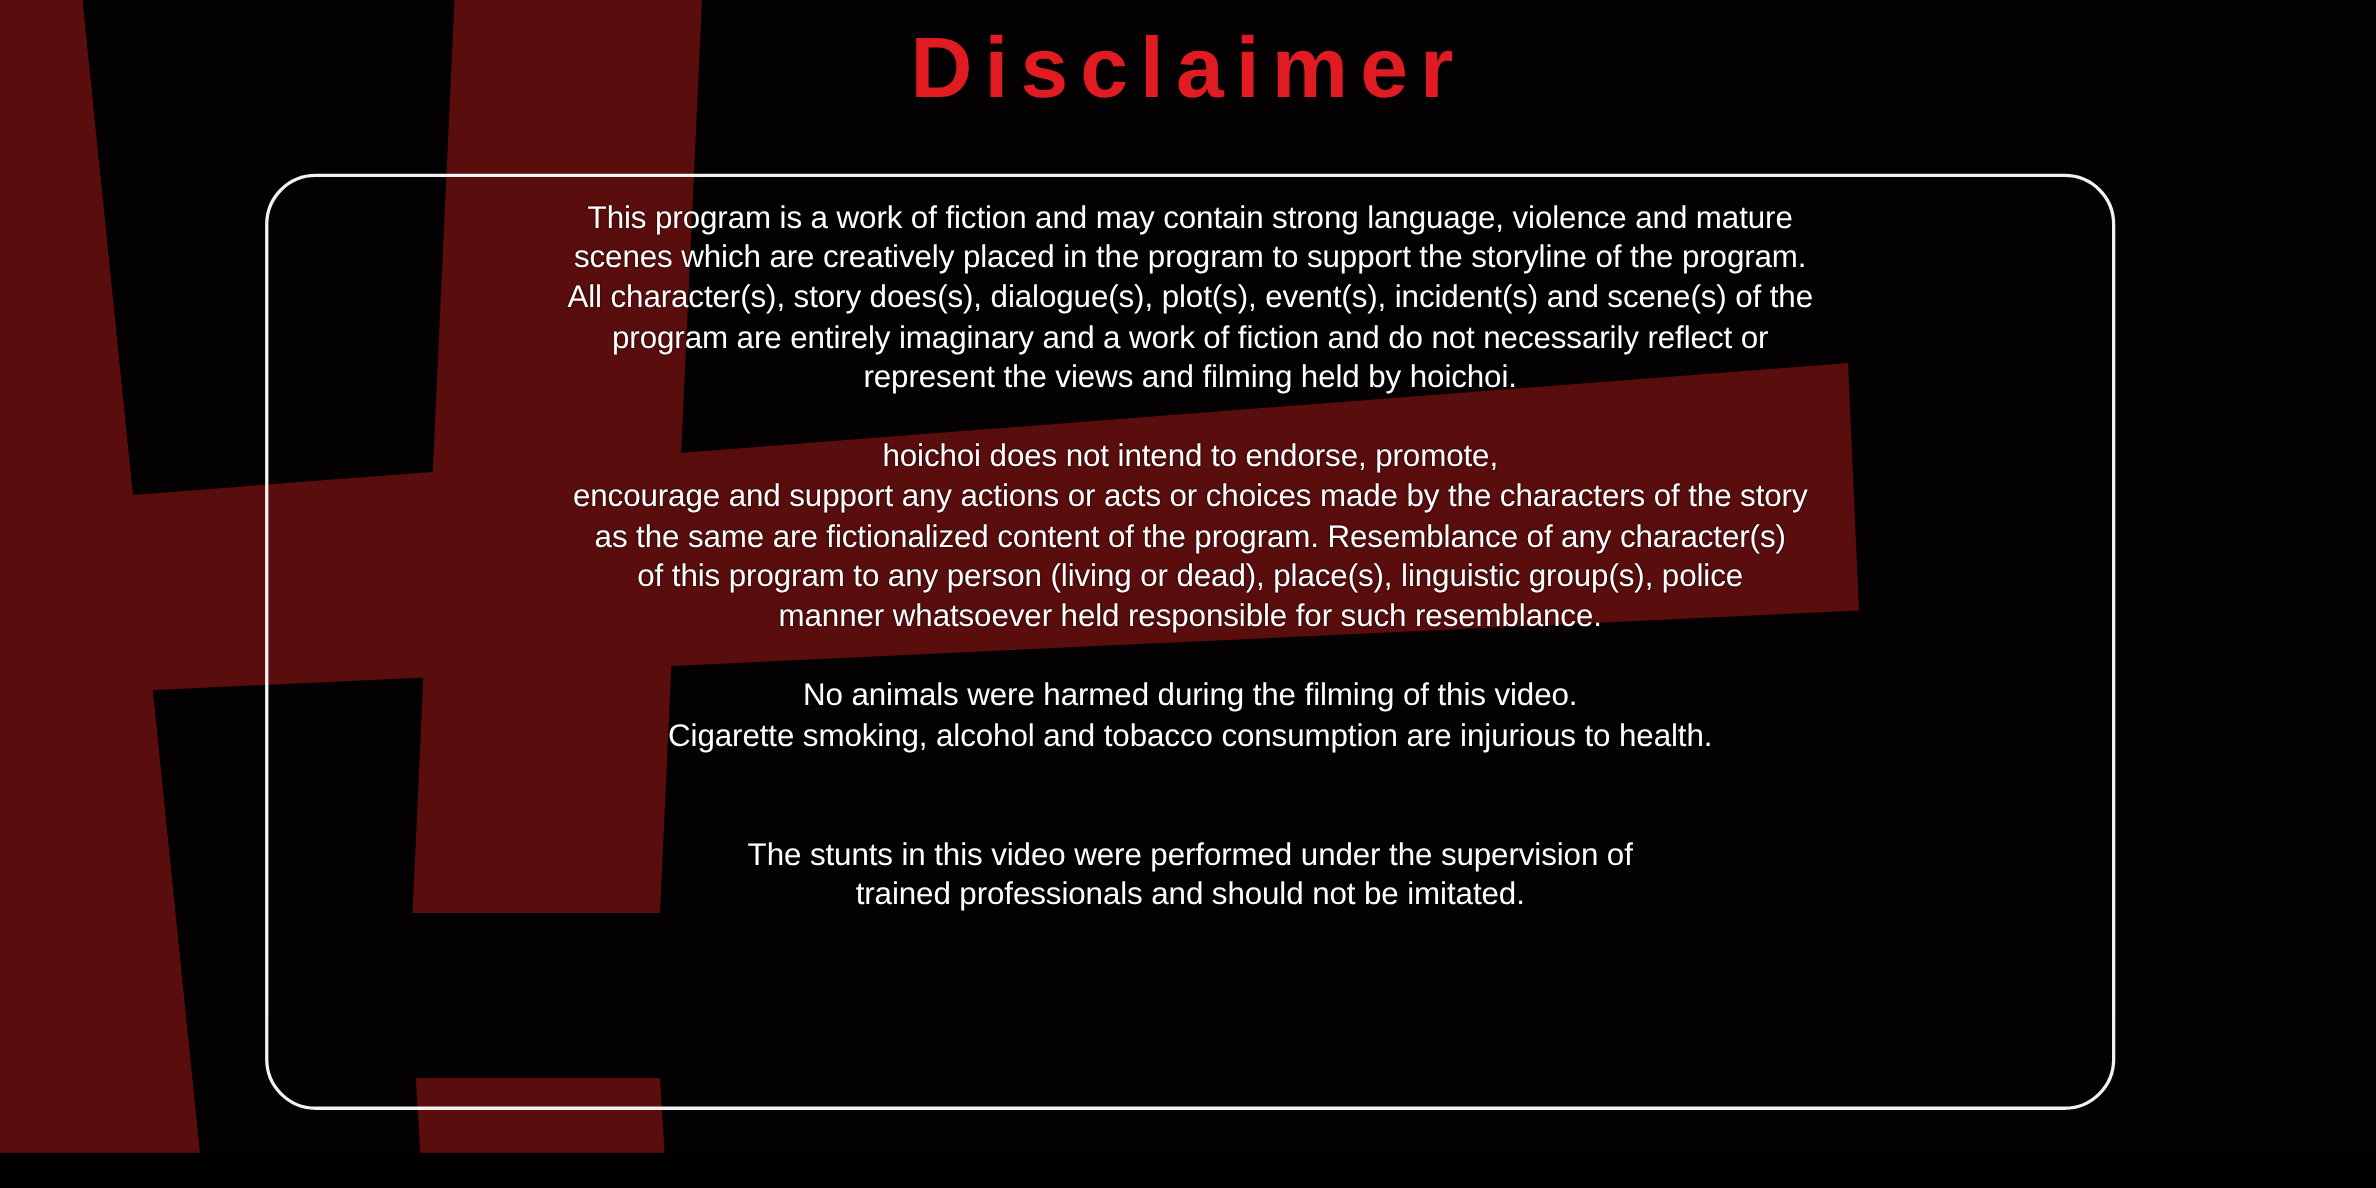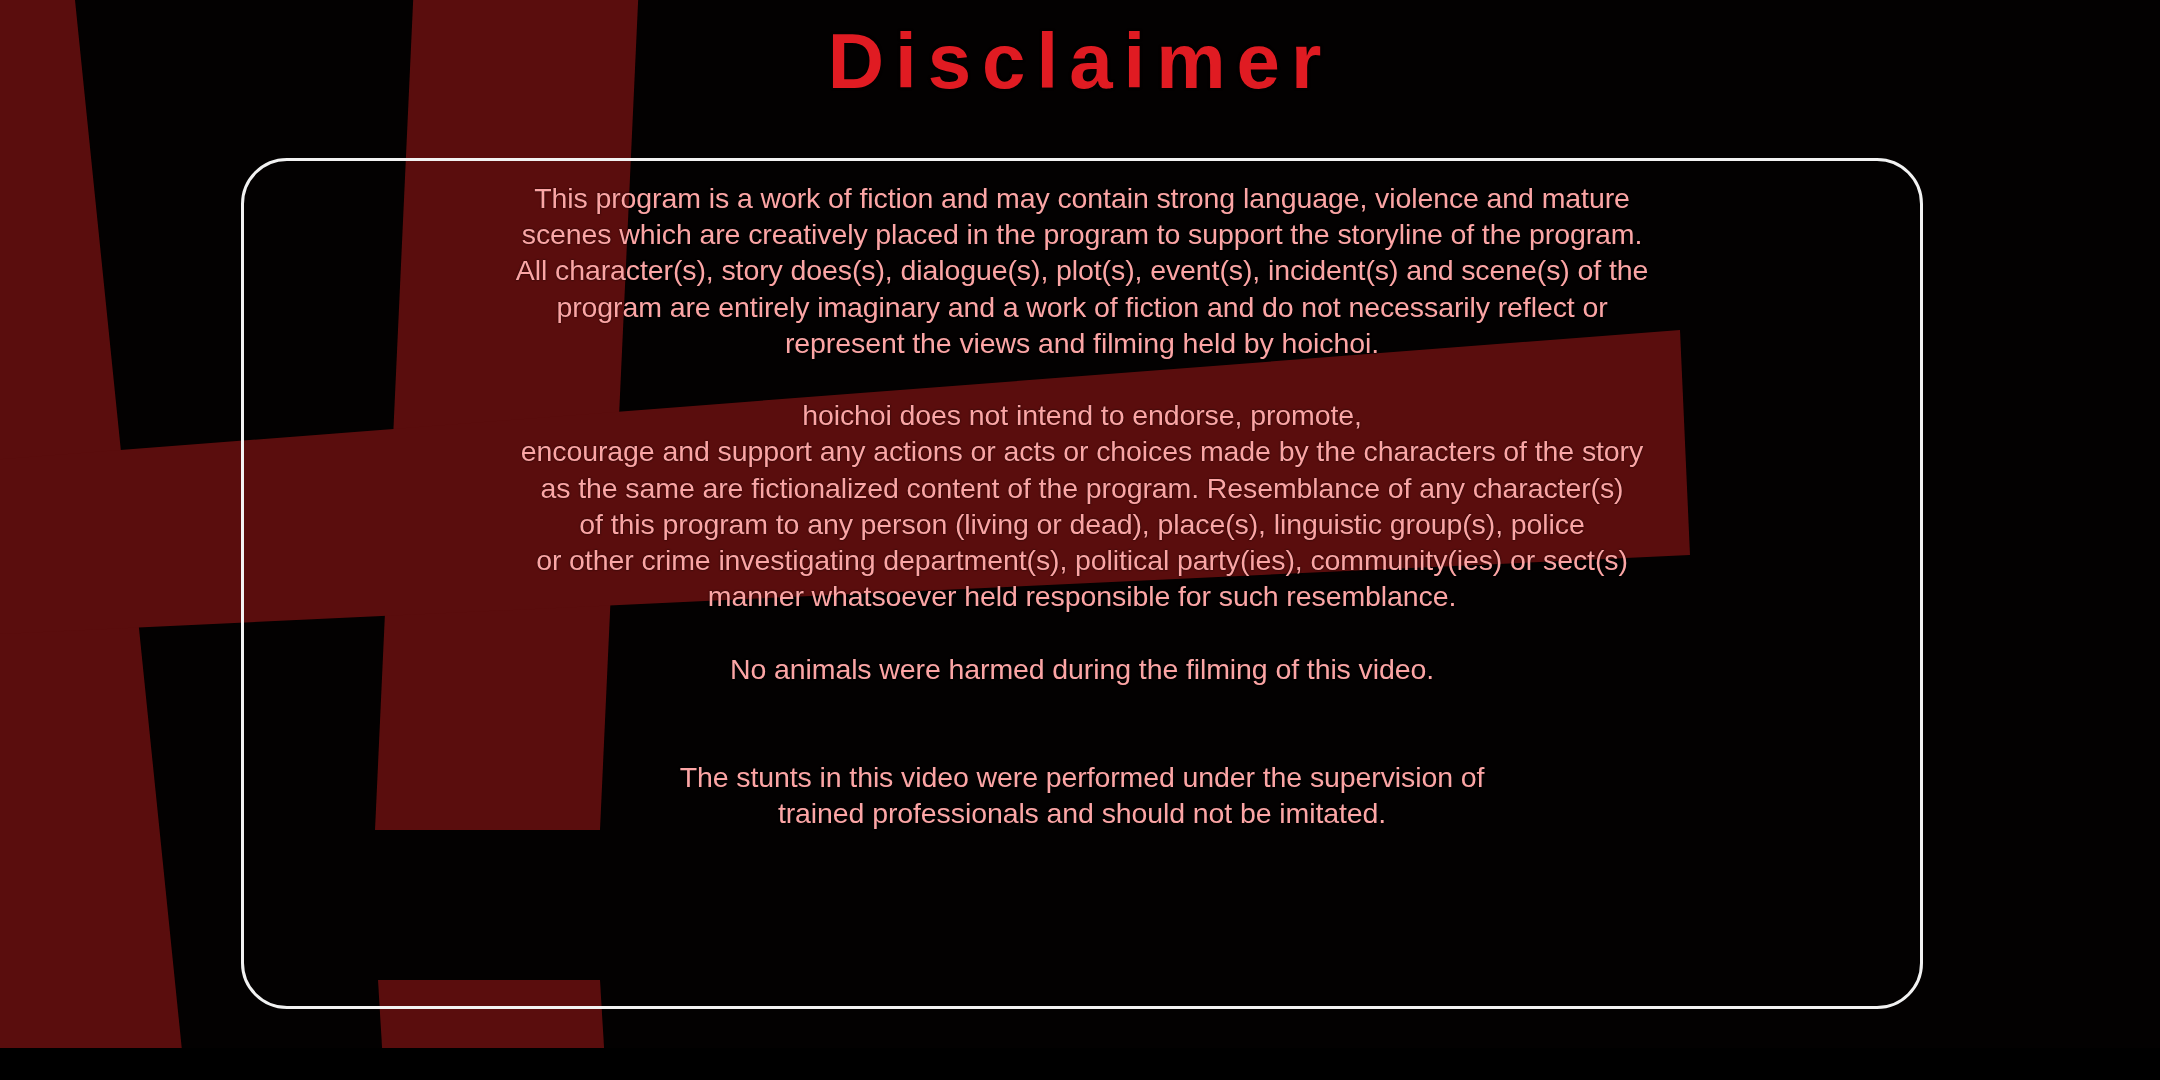--- a/index.html
+++ b/index.html
@@ -58,21 +58,21 @@
 
   
   #body-text {
     position:absolute;
     left:241px;
     top:180px;
     width:1682px;
     height:820px;
     z-index:6;
     text-align:center;
-    color:#fca5a5;
+    color:#ffffff;
     font-size:28.5px;
     line-height:36.2px;
     font-weight:400;
     letter-spacing:-0.1px;
     text-shadow:0 0 2px rgba(0,0,0,.9);
     display:flex;
     flex-direction:column;
     justify-content:flex-start;
     padding-top:0px;
   }
@@ -110,26 +110,26 @@
         <span class="line">All character(s), story does(s), dialogue(s), plot(s), event(s), incident(s) and scene(s) of the</span>
         <span class="line">program are entirely imaginary and a work of fiction and do not necessarily reflect or</span>
         <span class="line">represent the views and filming held by hoichoi.</span>
       </div>
       <div class="gap"></div>
       <div class="para">
         <span class="line">hoichoi does not intend to endorse, promote,</span>
         <span class="line">encourage and support any actions or acts or choices made by the characters of the story</span>
         <span class="line">as the same are fictionalized content of the program. Resemblance of any character(s)</span>
         <span class="line">of this program to any person (living or dead), place(s), linguistic group(s), police</span>
-        <span class="line">or other crime investigating department(s), political party(ies), community(ies) or sect(s)</span>
         <span class="line">manner whatsoever held responsible for such resemblance.</span>
       </div>
       <div class="gap"></div>
       <div class="para">
         <span class="line">No animals were harmed during the filming of this video.</span>
+        <span class="line">Cigarette smoking, alcohol and tobacco consumption are injurious to health.</span>
       </div>
       <div class="gap"></div>
       <div class="gap"></div>
       <div class="para">
         <span class="line">The stunts in this video were performed under the supervision of</span>
         <span class="line">trained professionals and should not be imitated.</span>
       </div>
     </div>
 
 </div>

